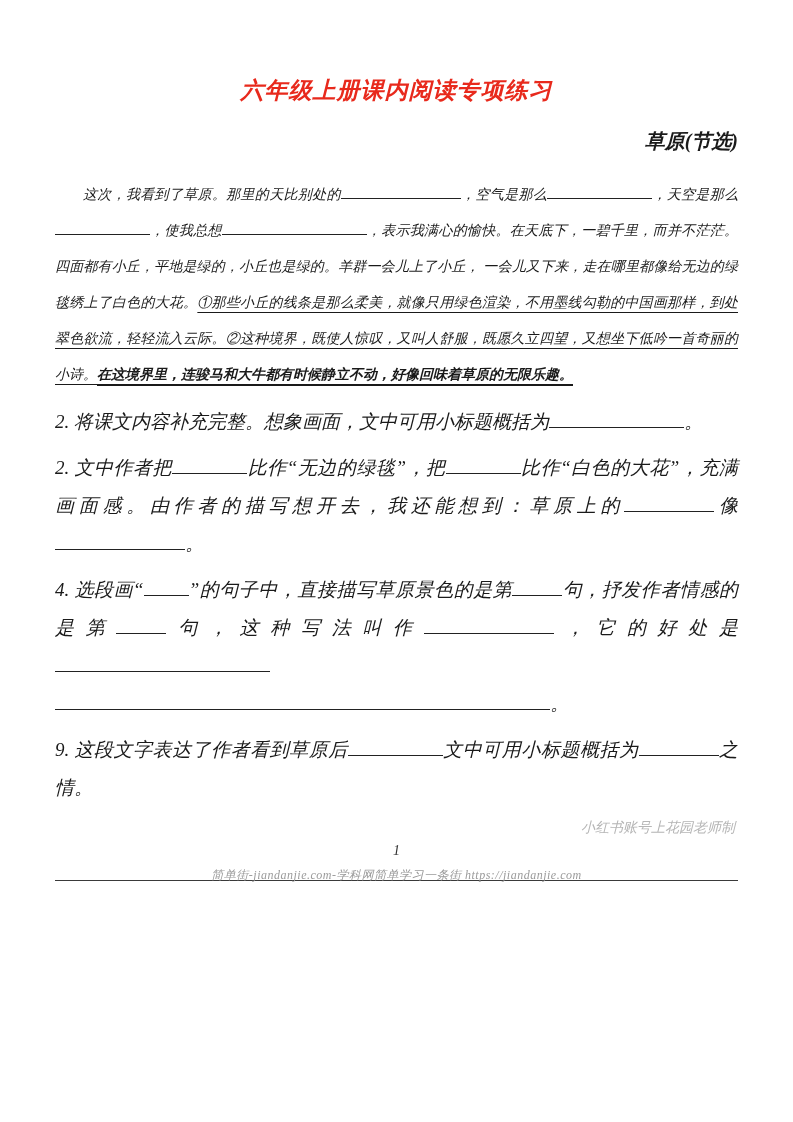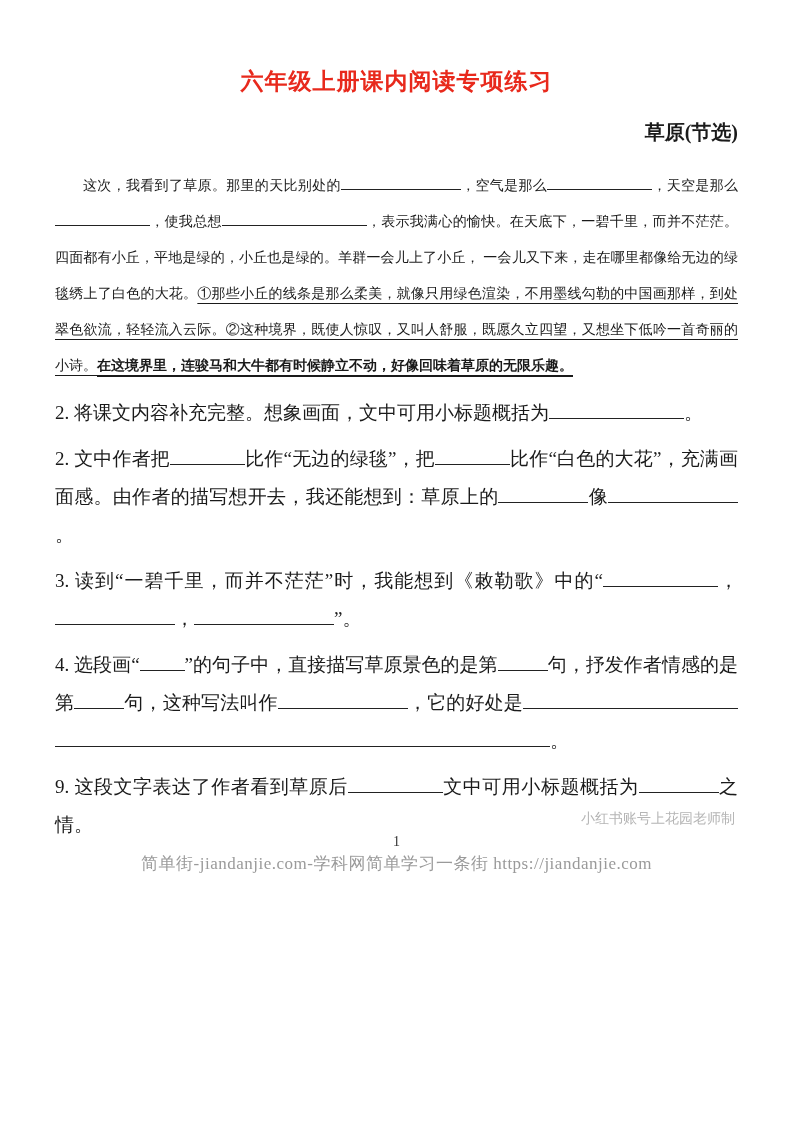--- a/index.html
+++ b/index.html
@@ -1,25 +1,26 @@
 <!DOCTYPE html>
 <html style="--title-red: #e8291c; --text-black: #1a1a1a; --muted-gray: #9a9a9a; --watermark-gray: #b5b5b5; --line-black: #222222;"><head>
 <meta charset="utf-8">
 <style>
   * { box-sizing: border-box; }
   html, body { margin: 0; padding: 0; background: #ffffff; }
   .page {
     position: relative;
     width: 793px;
     height: 880px;
-    margin: 0 auto;
+    margin: 9px auto;
     background: #ffffff;
     font-family: "Liberation Serif", "DejaVu Serif", serif;
     color: var(--text-black, #1a1a1a);
     overflow: hidden;
+    font-style: italic;
   }
   .content { padding: 66px 55px 0 55px; }
   .title {
     margin: 0 0 22px 0;
     text-align: center;
     font-size: 23px;
     font-weight: bold;
     letter-spacing: 1px;
     color: var(--title-red, #e8291c);
   }
@@ -83,41 +84,40 @@
     bottom: 30px;
     text-align: center;
     font-size: 14px;
     color: #333333;
   }
   .site-footer {
     position: absolute;
     left: 0; right: 0;
     bottom: 5px;
     text-align: center;
-    font-size: 17px;
+    font-size: 12px;
     letter-spacing: 0.5px;
     color: var(--muted-gray, #9a9a9a);
   }
 </style>
 </head>
 <body>
 
 <div class="page">
   <div class="content">
 
     <h1 class="title">六年级上册课内阅读专项练习</h1>
 
     <h2 class="subtitle">草原(节选)</h2>
 
     <p class="passage"><span class="seg-t">这次，我看到了草原。那里的天比别处的</span><span class="seg-blank" style="width: 120px;"></span><span class="seg-t">，空气是那么</span><span class="seg-blank" style="width: 105px;"></span><span class="seg-t">，天空是那么</span><span class="seg-blank" style="width: 95px;"></span><span class="seg-t">，使我总想</span><span class="seg-blank" style="width: 145px;"></span><span class="seg-t">，表示我满心的愉快。在天底下，一碧千里，而并不茫茫。四面都有小丘，平地是绿的，小丘也是绿的。羊群一会儿上了小丘， 一会儿又下来，走在哪里都像给无边的绿毯绣上了白色的大花。</span><span class="seg-u">①那些小丘的线条是那么柔美，就像只用绿色渲染，不用墨线勾勒的中国画那样，到处翠色欲流，轻轻流入云际。②这种境界，既使人惊叹，又叫人舒服，既愿久立四望，又想坐下低吟一首奇丽的小诗。</span><span class="seg-w">在这境界里，连骏马和大牛都有时候静立不动，好像回味着草原的无限乐趣。</span></p>
 
     <div class="questions">
       <p class="question"><span class="seg-t">2. 将课文内容补充完整。想象画面，文中可用小标题概括为</span><span class="seg-blank" style="width: 135px;"></span><span class="seg-t">。</span></p>
       <p class="question"><span class="seg-t">2. 文中作者把</span><span class="seg-blank" style="width: 75px;"></span><span class="seg-t">比作“无边的绿毯”，把</span><span class="seg-blank" style="width: 75px;"></span><span class="seg-t">比作“白色的大花”，充满画面感。由作者的描写想开去，我还能想到：草原上的</span><span class="seg-blank" style="width: 90px;"></span><span class="seg-t">像</span><span class="seg-blank" style="width: 130px;"></span><span class="seg-t">。</span></p>
-      <p class="question"><span class="seg-t">3. 读到“一碧千里，而并不茫茫”时，我能想到《敕勒歌》中的“</span><span class="seg-blank" style="width: 115px;"></span><span class="seg-t">，</span><span class="seg-blank" style="width: 120px;"></span><span class="seg-t">，</span><span class="seg-blank" style="width: 140px;"></span><span class="seg-t">”。</span></p>
       <p class="question"><span class="seg-t">4. 选段画“</span><span class="seg-blank" style="width: 45px;"></span><span class="seg-t">”的句子中，直接描写草原景色的是第</span><span class="seg-blank" style="width: 50px;"></span><span class="seg-t">句，抒发作者情感的是第</span><span class="seg-blank" style="width: 50px;"></span><span class="seg-t">句，这种写法叫作</span><span class="seg-blank" style="width: 130px;"></span><span class="seg-t">，它的好处是</span><span class="seg-blank" style="width: 215px;"></span><span class="seg-blank" style="width: 495px;"></span><span class="seg-t">。</span></p>
       <p class="question"><span class="seg-t">9. 这段文字表达了作者看到草原后</span><span class="seg-blank" style="width: 95px;"></span><span class="seg-t">文中可用小标题概括为</span><span class="seg-blank" style="width: 80px;"></span><span class="seg-t">之情。</span></p>
     </div>
 
     <div class="answer-lines">
       <div class="answer-line"></div>
       <div class="answer-line"></div>
     </div>
 
   </div>

